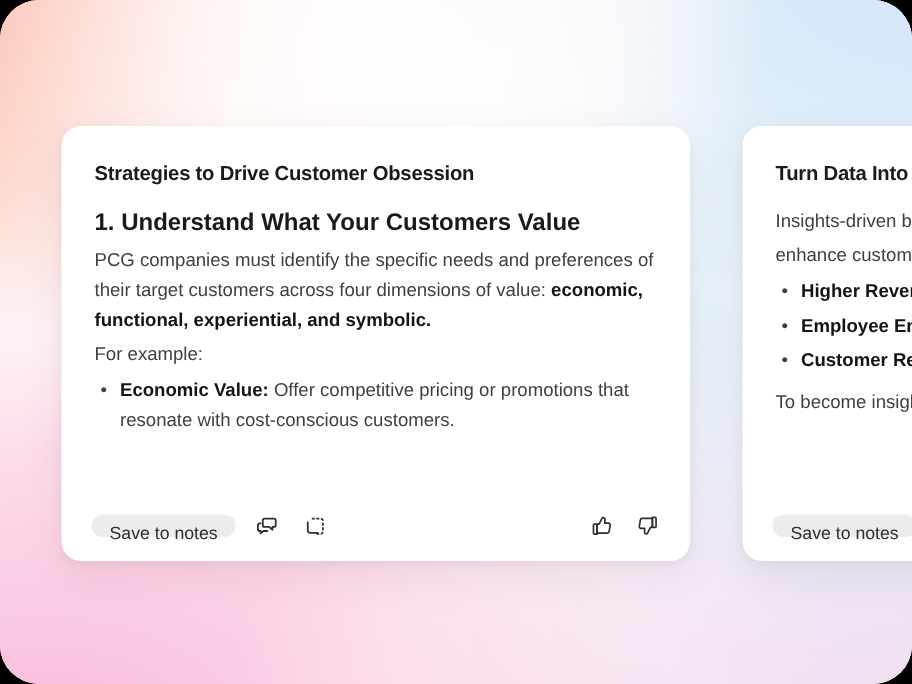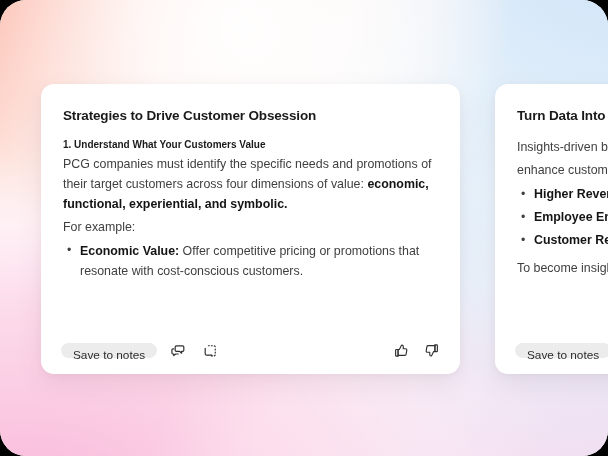--- a/index.html
+++ b/index.html
@@ -153,21 +153,21 @@
   .para {
     font-size: 12.4px;
     line-height: 1.62;
     color: #3f3f3f;
     margin-bottom: 7px;
   }
 
   .para.tight { margin-bottom: 3px; }
 
   .subhead {
-    font-size: 10px;
+    font-size: 16px;
     font-weight: bold;
     color: #1a1a1a;
     line-height: 1.55;
     margin-bottom: 1px;
   }
 
   .para b, .bullets b { color: #141414; font-weight: bold; }
 
   .bullets {
     list-style: none;
@@ -255,21 +255,21 @@
   <div class="cards">
 
     <div class="card">
       <div class="card-body">
 
         <div class="card-title">Strategies to Drive Customer Obsession</div>
 
 
         <div class="subhead">1. Understand What Your Customers Value</div>
 
-        <p class="para tight"><span>PCG companies must identify the specific needs and promotions of their target customers across four dimensions of value: </span><b>economic, functional, experiential, and symbolic.</b></p>
+        <p class="para tight"><span>PCG companies must identify the specific needs and preferences of their target customers across four dimensions of value: </span><b>economic, functional, experiential, and symbolic.</b></p>
 
         <p class="para tight">For example:</p>
 
         <ul class="bullets">
           <li><b>Economic Value:</b><span> Offer competitive pricing or promotions that resonate with cost-conscious customers.</span></li>
 
         </ul>
 
         <div class="body-fade"></div>
       </div>

